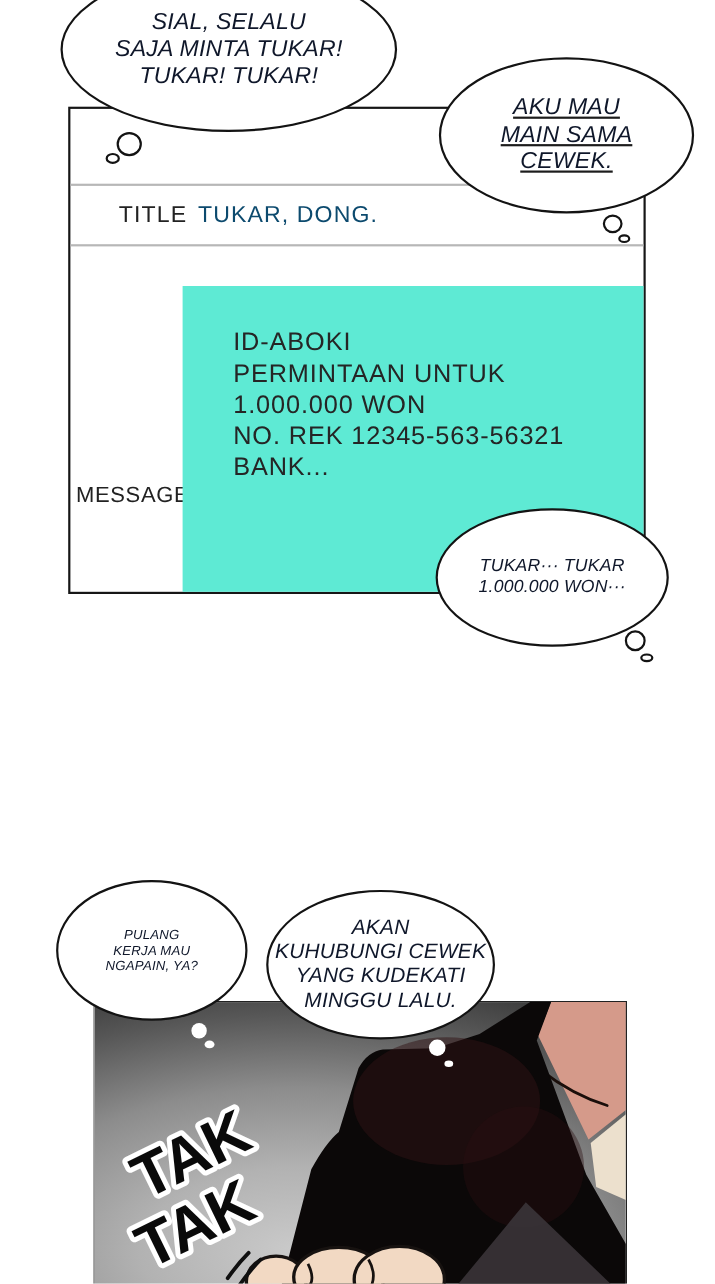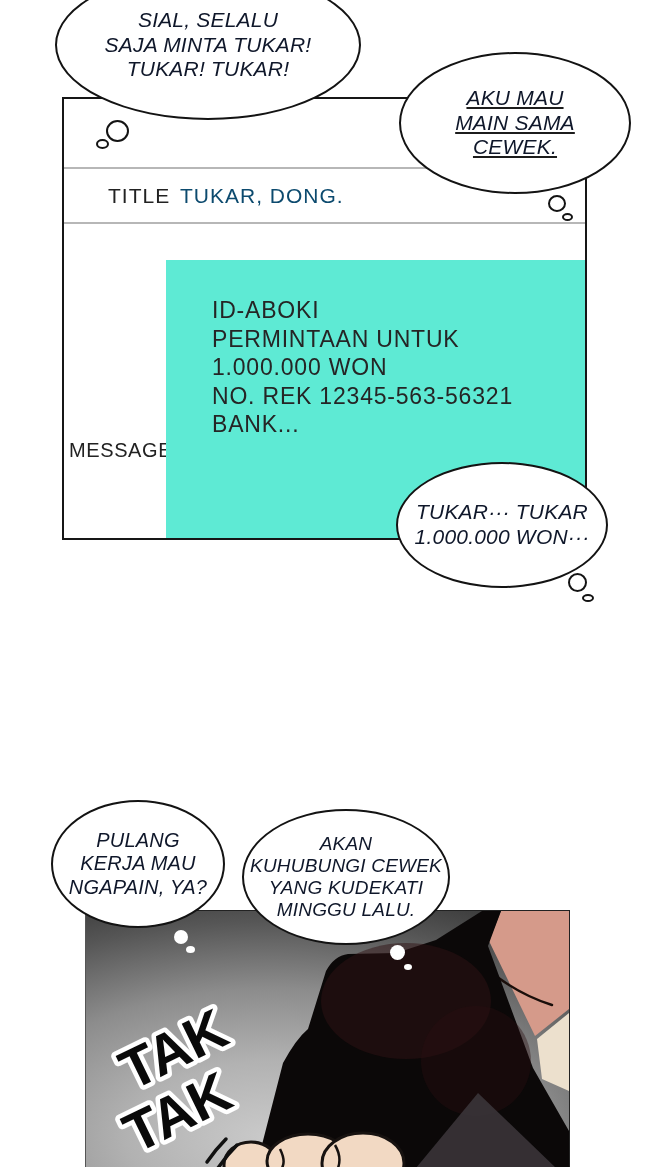--- a/index.html
+++ b/index.html
@@ -28,23 +28,23 @@
     white-space:pre-line;
     line-height:1.17;
     letter-spacing:.2px;
     color:#0f172a;
   }
   .b-sial  {left:55px;  top:-30px; width:306px; height:150px;}
   .b-sial  .bubble-text{font-size:21px;}
   .b-aku   {left:399px; top:52px;  width:232px; height:142px;text-decoration:underline;}
   .b-aku   .bubble-text{font-size:21px;}
   .b-tukar {left:396px; top:462px; width:212px; height:126px;}
-  .b-tukar .bubble-text{font-size:21px;}
+  .b-tukar .bubble-text{font-size:16px;}
   .b-pulang{left:51px;  top:800px; width:174px; height:128px;}
-  .b-pulang .bubble-text{font-size:20px;}
+  .b-pulang .bubble-text{font-size:12px;}
   .b-akan  {left:242px; top:809px; width:208px; height:136px;}
   .b-akan  .bubble-text{font-size:19px;}
 
   
   .dot{position:absolute;border-radius:50%;z-index:6;box-sizing:border-box;}
   .dot-outline{background:#ffffff;border:2px solid #131313;}
   .dot-solid{background:#ffffff;}
 
   
   .form-panel{

